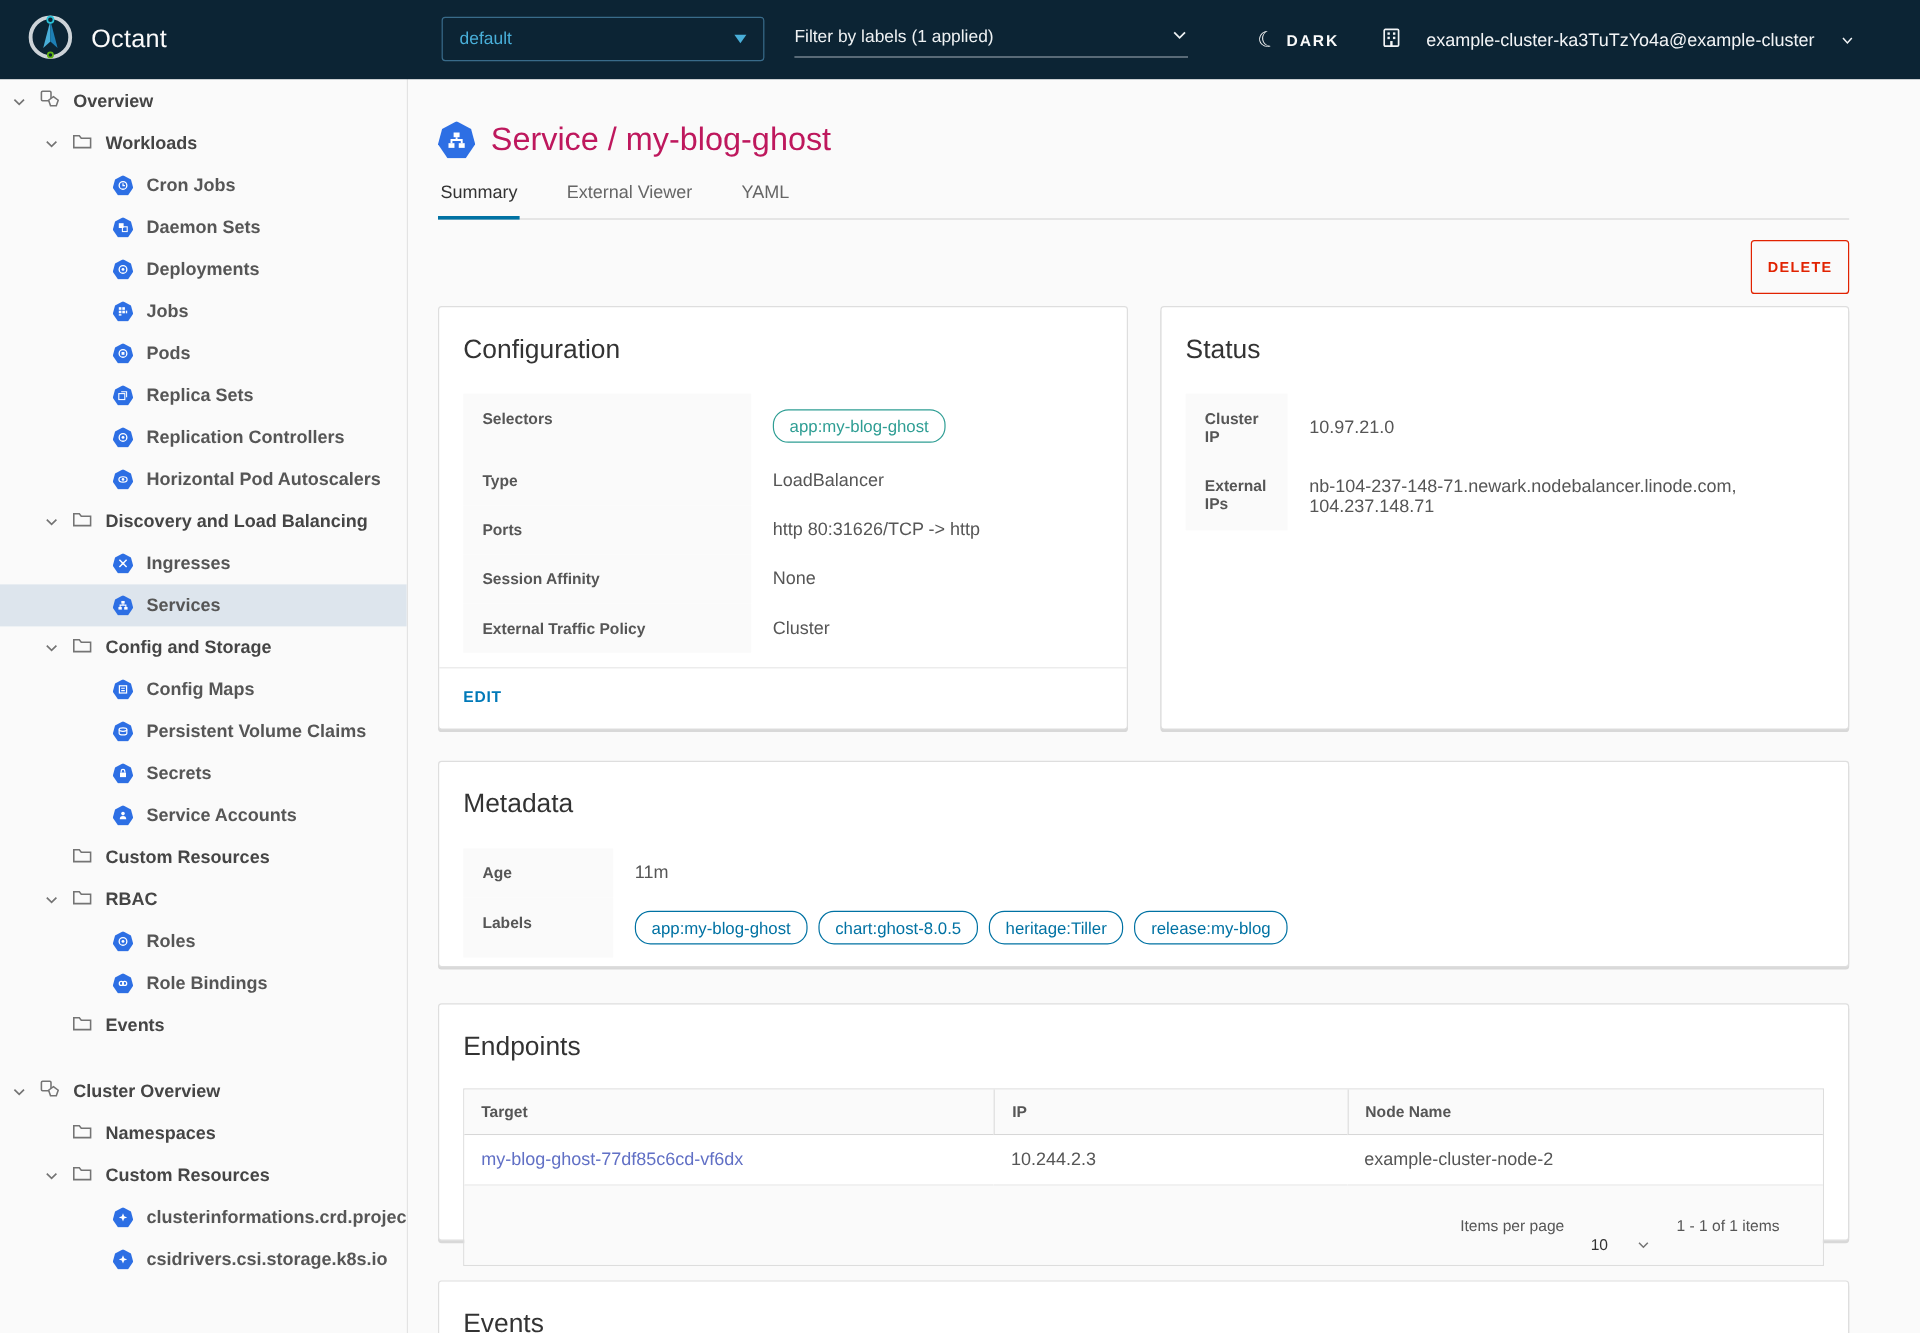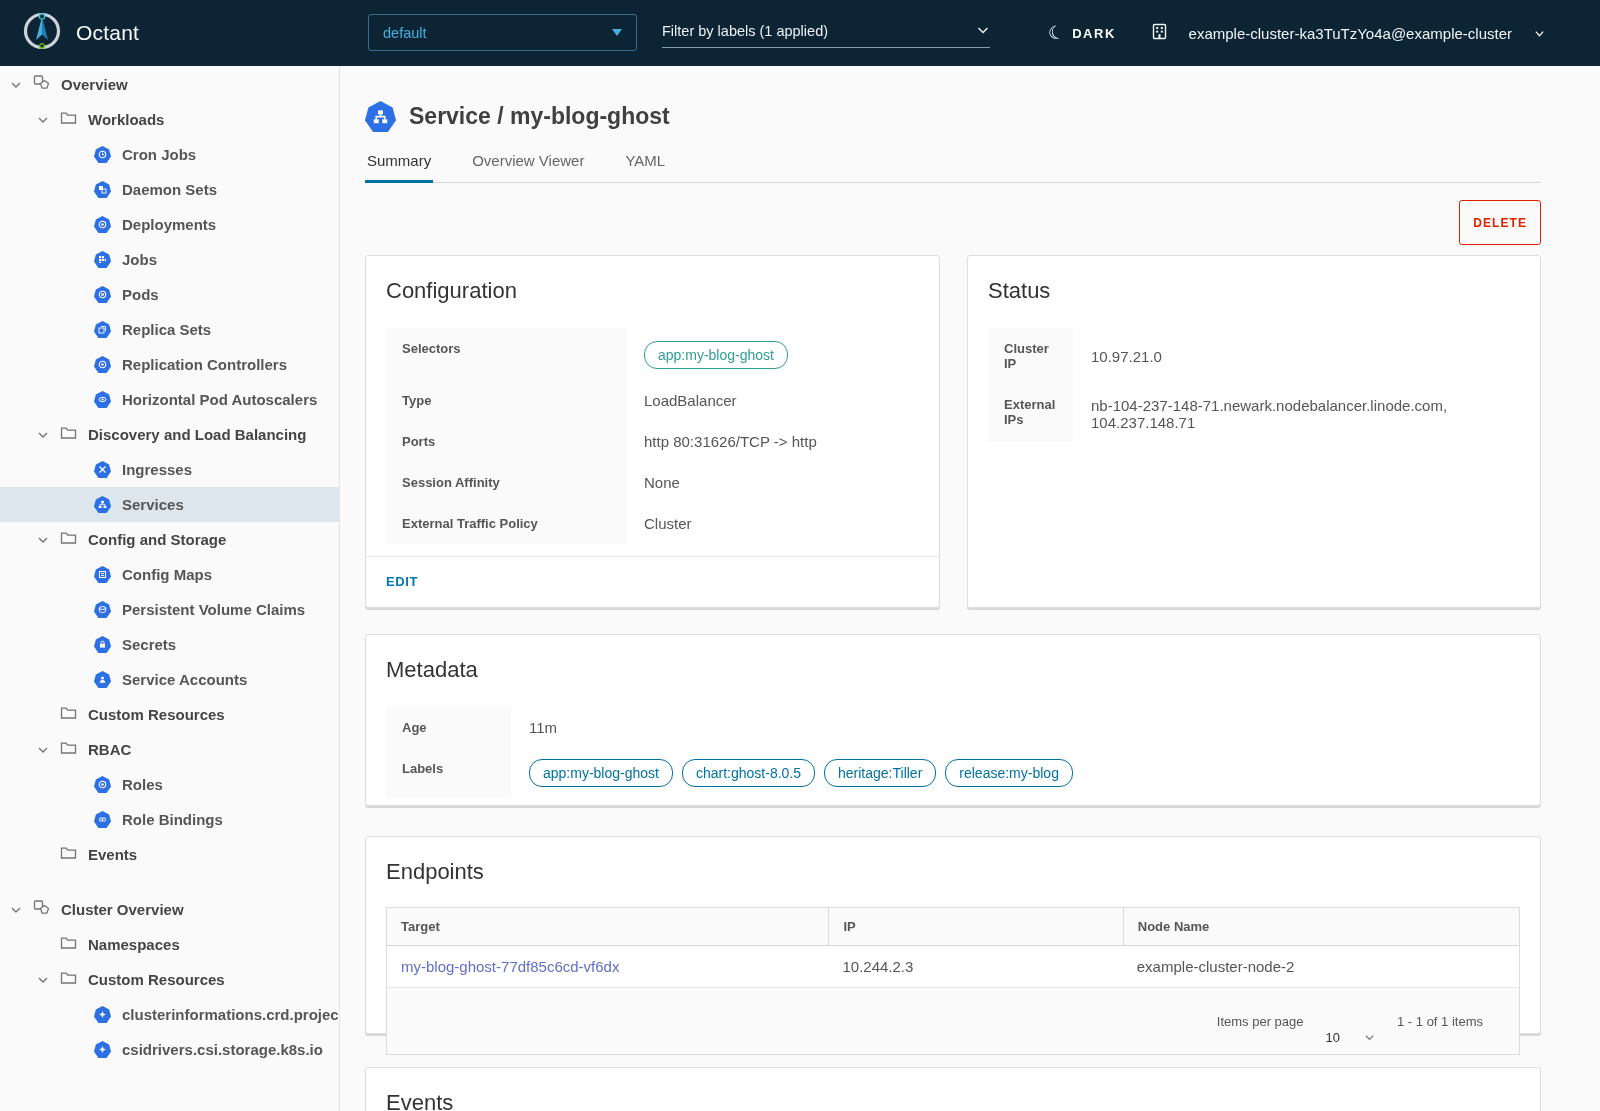--- a/index.html
+++ b/index.html
@@ -40,21 +40,21 @@
   .nav-row.sel { background:#dde5ed; }
   .chev-box { width:12px; display:flex; justify-content:center; }
   .gap-row { height:20px; }
   .badge { width:17px; height:17px; flex:0 0 17px; background:#2d6fe4; display:flex; align-items:center; justify-content:center;
     clip-path:polygon(50% 0%, 89% 21%, 100% 62%, 74% 100%, 26% 100%, 0% 62%, 11% 21%); }
   .badge-lg { width:31px; height:31px; flex:0 0 31px; background:#2d6fe4; display:flex; align-items:center; justify-content:center;
     clip-path:polygon(50% 0%, 89% 21%, 100% 62%, 74% 100%, 26% 100%, 0% 62%, 11% 21%); }
 
   
   .title-row { display:flex; align-items:center; gap:13px; margin-top:35px; }
-  h1 { font-size:23px; font-weight:700; color:#404040; }
+  h1 { font-size:27px; font-weight:400; color:#be185d; }
   .tabs { display:flex; gap:37px; margin-top:20px; border-bottom:1px solid #d7d7d7; }
   .tab { font-size:15px; color:#666; padding:0 2px 11px; cursor:pointer; }
   .tab.active { color:#333; border-bottom:3px solid #0072a3; margin-bottom:-1px; }
   .toolbar { display:flex; justify-content:flex-end; margin-top:17px; height:30px; }
   .btn-delete { background:transparent; border:1px solid #e12200; color:#e12200; border-radius:3px;
     font-family:inherit; font-size:12px; font-weight:700; letter-spacing:.09em; padding:0 13px; height:45px; cursor:pointer; }
 
   
   .card { background:#fff; border:1px solid #dedede; border-radius:3px; box-shadow:0 2px 0 0 #d8d8d8; }
   .card-title { font-size:22px; font-weight:400; color:#333; padding:22px 20px 0; }
@@ -434,21 +434,21 @@
             <rect x="0.7" y="5.8" width="2.8" height="2.2" fill="#fff"></rect>
             <rect x="5.5" y="5.8" width="2.8" height="2.2" fill="#fff"></rect>
             <path d="M4.5 3 v1.3 M2.1 5.8 V4.3 h4.8 v1.5" stroke="#fff" stroke-width="0.9" fill="none"></path>
           </svg>
       </span>
       <h1>Service / my-blog-ghost</h1>
     </div>
 
     <div class="tabs">
       <div class="tab active">Summary</div>
-      <div class="tab">Overview Viewer</div>
+      <div class="tab">External Viewer</div>
       <div class="tab">YAML</div>
     </div>
 
     <div class="toolbar">
       <button class="btn-delete">DELETE</button>
     </div>
 
     <div class="grid2">
 
       <section class="card cfg">

